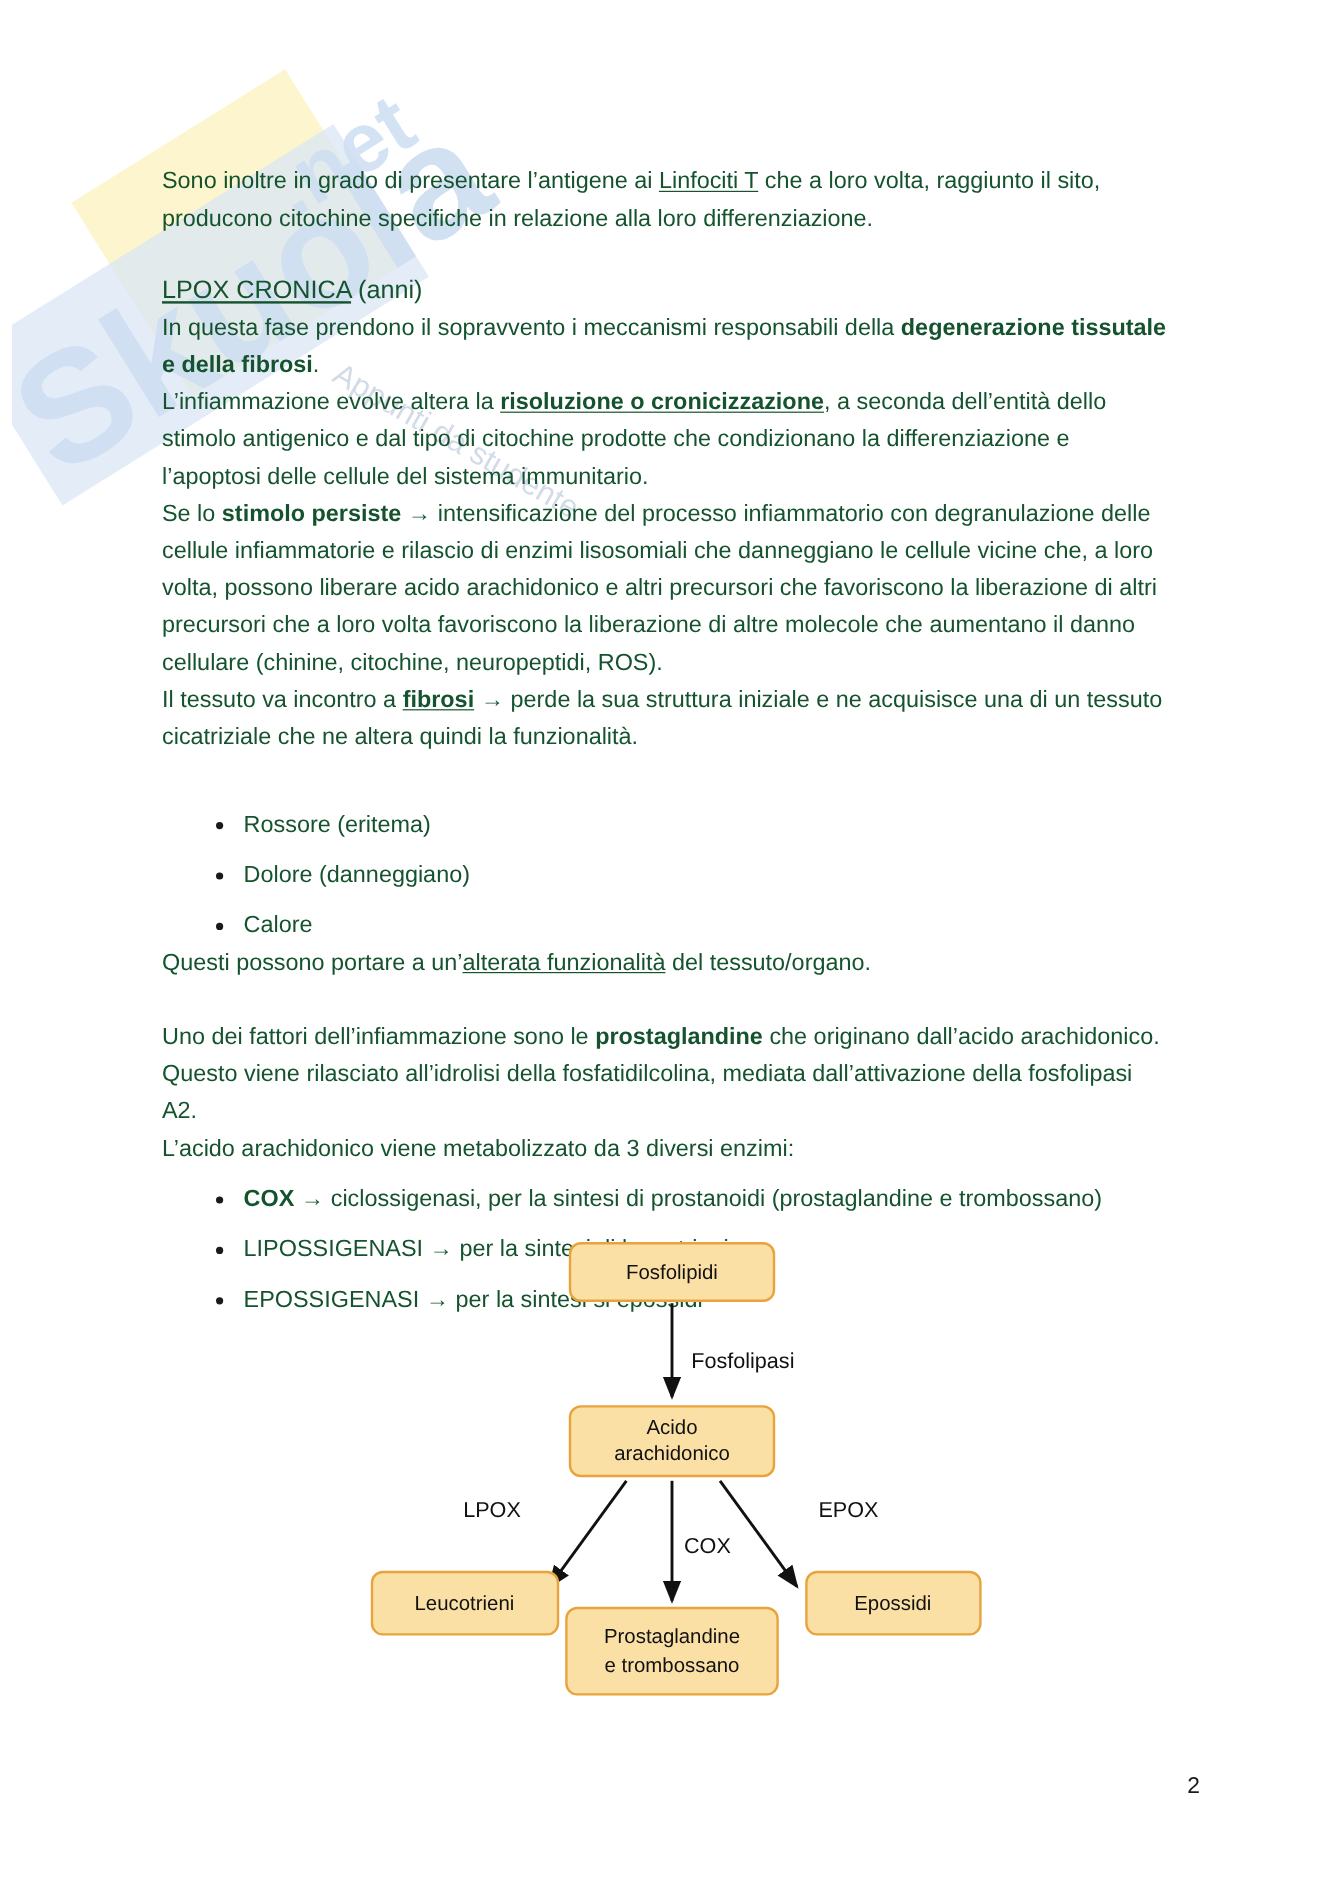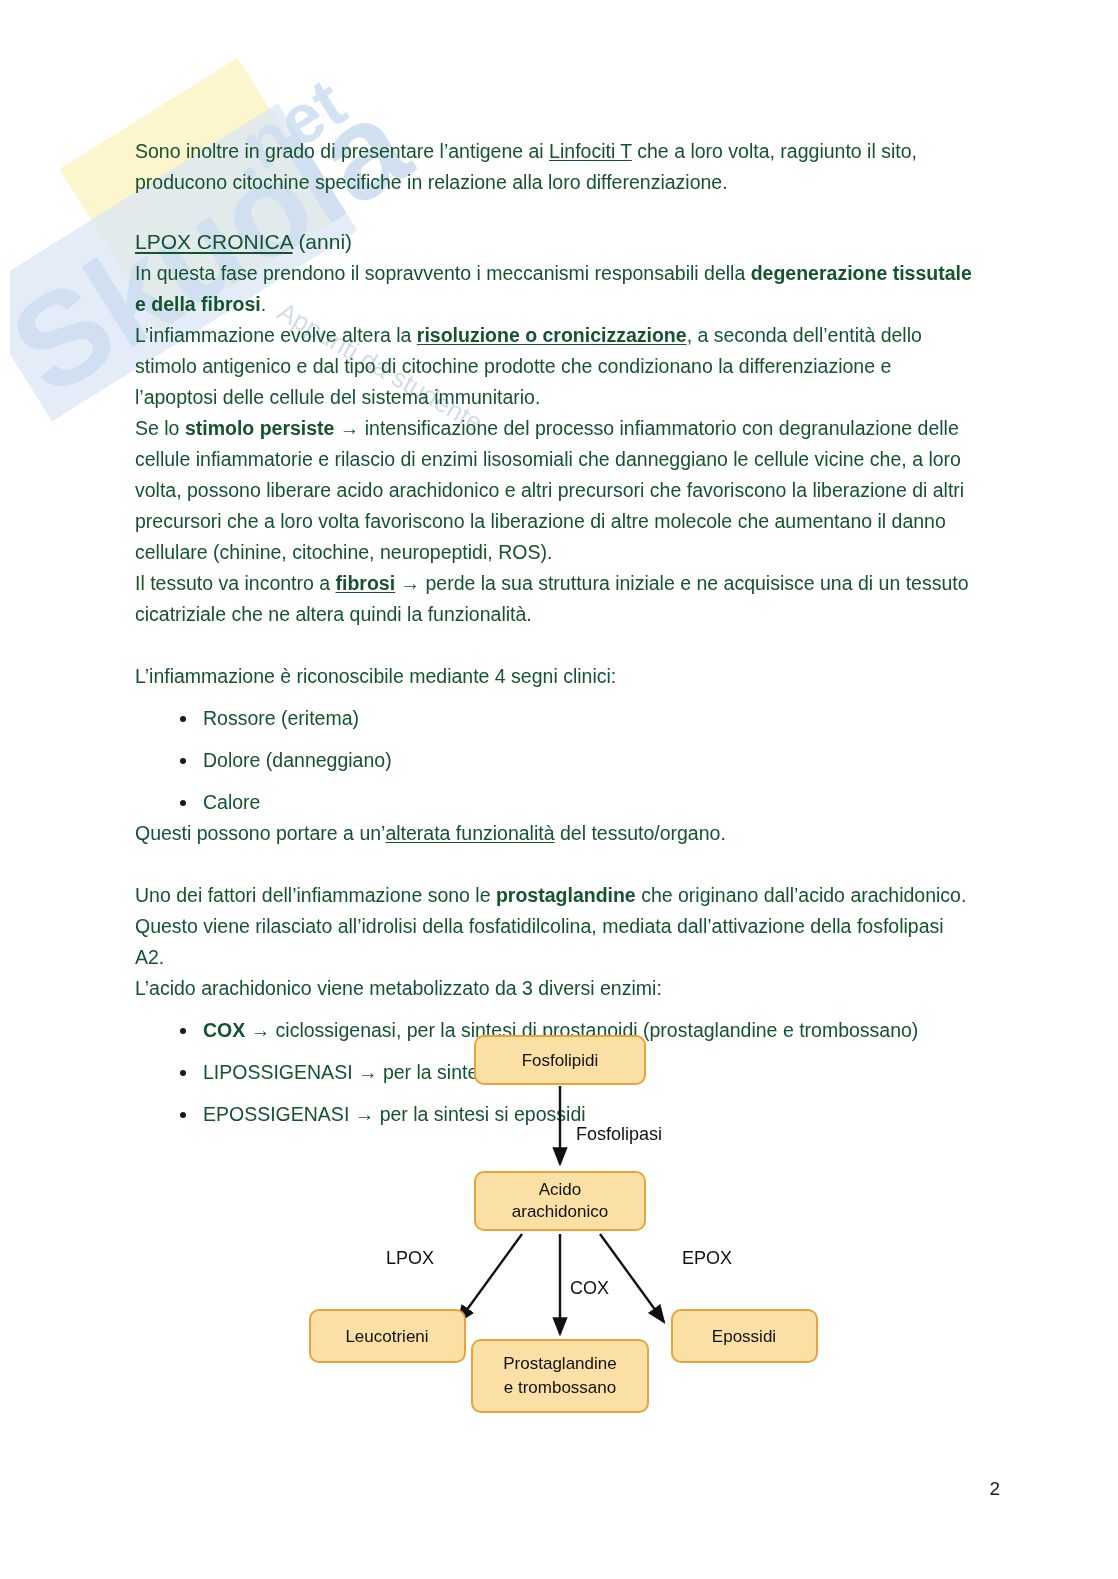--- a/index.html
+++ b/index.html
@@ -139,21 +139,20 @@
     <p class="para"><span>In questa fase prendono il sopravvento i meccanismi responsabili della </span><b>degenerazione tissutale e della fibrosi</b><span>.</span></p>
 
     <p class="para"><span>L’infiammazione evolve altera la </span><span class="bu">risoluzione o cronicizzazione</span><span>, a seconda dell’entità dello stimolo antigenico e dal tipo di citochine prodotte che condizionano la differenziazione e l’apoptosi delle cellule del sistema immunitario.</span></p>
 
     <p class="para"><span>Se lo </span><b>stimolo persiste</b><span> → intensificazione del processo infiammatorio con degranulazione delle cellule infiammatorie e rilascio di enzimi lisosomiali che danneggiano le cellule vicine che, a loro volta, possono liberare acido arachidonico e altri precursori che favoriscono la liberazione di altri precursori che a loro volta favoriscono la liberazione di altre molecole che aumentano il danno cellulare (chinine, citochine, neuropeptidi, ROS).</span></p>
 
     <p class="para"><span>Il tessuto va incontro a </span><span class="bu">fibrosi</span><span> → perde la sua struttura iniziale e ne acquisisce una di un tessuto cicatriziale che ne altera quindi la funzionalità.</span></p>
 
     <div class="gap-md"></div>
 
-    <p class="para">L’infiammazione è riconoscibile mediante 4 segni clinici:</p>
 
     <ul class="bullets">
       <li><span>Rossore (eritema)</span></li>
       <li><span>Dolore (danneggiano)</span></li>
       <li><span>Calore</span></li>
     </ul>
 
     <p class="para"><span>Questi possono portare a un’</span><u>alterata funzionalità</u><span> del tessuto/organo.</span></p>
 
     <div class="gap-md"></div>

